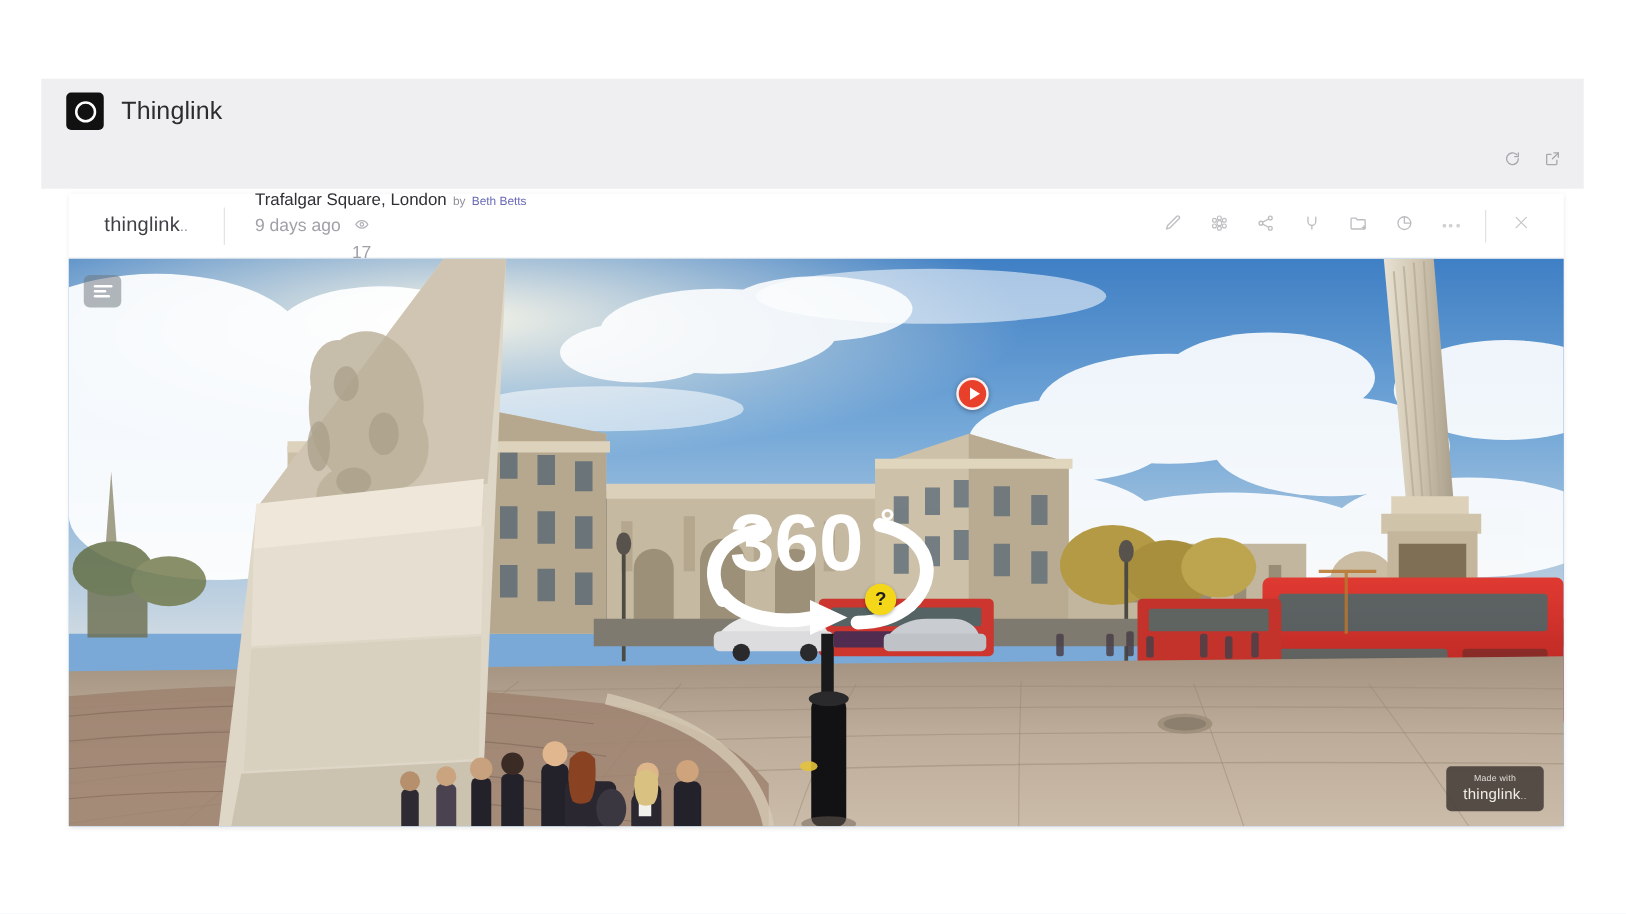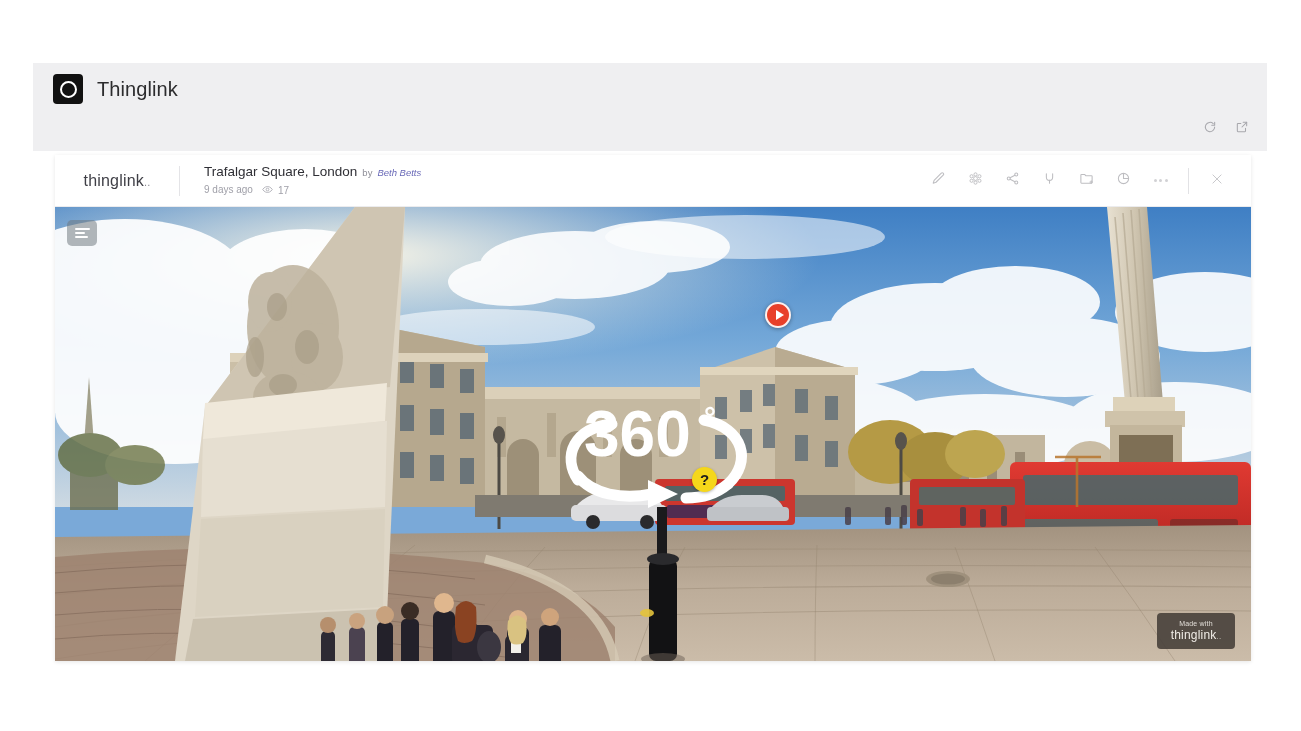--- a/index.html
+++ b/index.html
@@ -108,27 +108,27 @@
   }
   .meta { margin-left: 24px; }
   .meta-title-row {
     display: flex; align-items: baseline; gap: 5px;
   }
   .meta-title {
     font-size: 13.5px;
     color: #2f2f35;
   }
   .meta-by { font-size: 9.5px; color: #8e8e98; }
-  .meta-author { font-size: 9.5px; color: #6a6ab8; cursor: pointer; font-style: italic; }
+  .meta-author { font-size: 9.5px; color: #6a6ab8; cursor: pointer; }
   .meta-sub {
     margin-top: 5px;
     display: flex; align-items: flex-start; gap: 9px;
-    font-size: 10px; color: #a0a0a9;
-  }
-  .meta-views { display: flex; align-items: center; gap: 5px; }
+    font-size: 14px; color: #a0a0a9;
+  }
+  .meta-views { display: flex; align-items: center; gap: 5px; flex-direction: column; }
 
   .card-tools {
     position: absolute;
     right: 16px; top: 0; bottom: 0;
     display: flex; align-items: center; gap: 0;
   }
   .tool {
     width: 37px; height: 52px;
     display: flex; align-items: center; justify-content: center;
     cursor: pointer;

